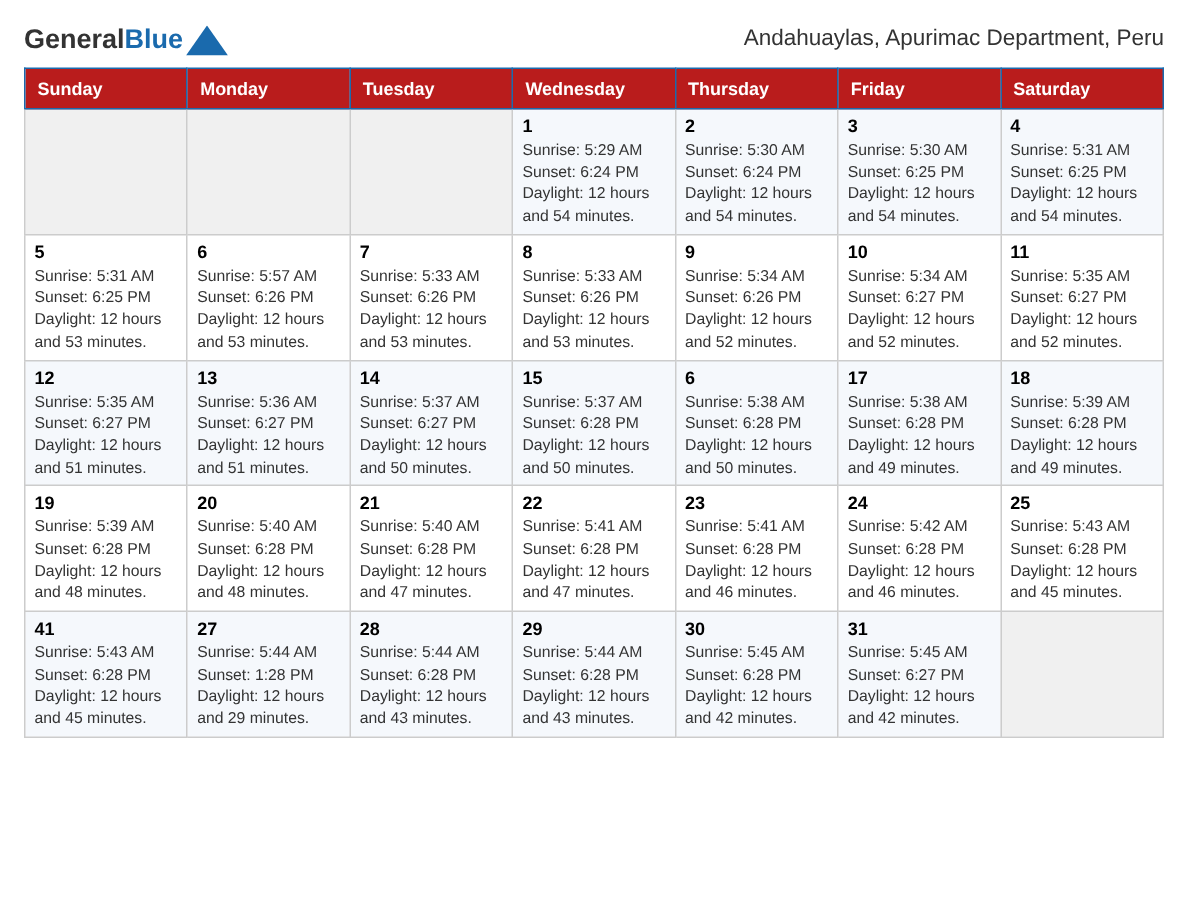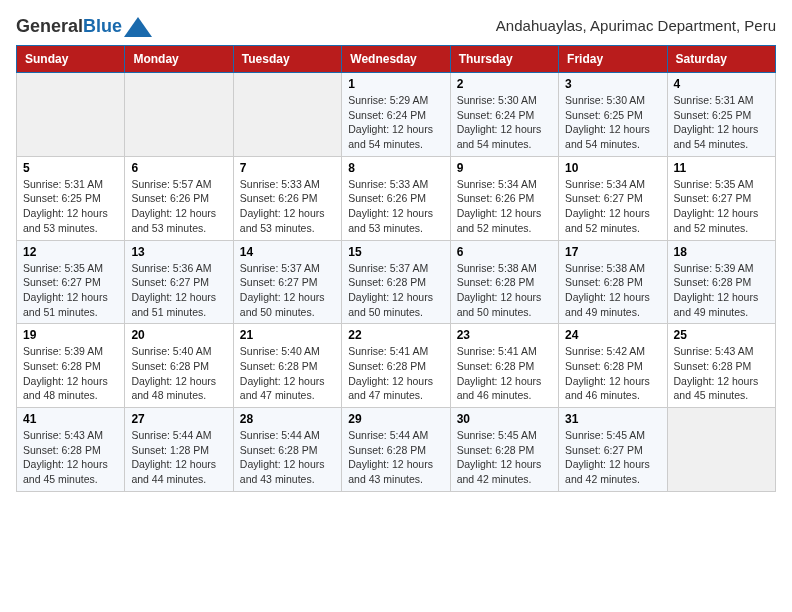--- a/index.html
+++ b/index.html
@@ -333,21 +333,21 @@
           <span>Sunrise: 5:43 AM</span><br>
           <span>Sunset: 6:28 PM</span><br>
           <span>Daylight: 12 hours and 45 minutes.</span>
         </div>
         </td>
         <td>
           <span class="day-num">27</span>
         <div class="day-info">
           <span>Sunrise: 5:44 AM</span><br>
           <span>Sunset: 1:28 PM</span><br>
-          <span>Daylight: 12 hours and 44 minutes.</span>
+          <span>Daylight: 12 hours and 29 minutes.</span>
         </div>
         </td>
         <td>
           <span class="day-num">28</span>
         <div class="day-info">
           <span>Sunrise: 5:44 AM</span><br>
           <span>Sunset: 6:28 PM</span><br>
           <span>Daylight: 12 hours and 43 minutes.</span>
         </div>
         </td>

